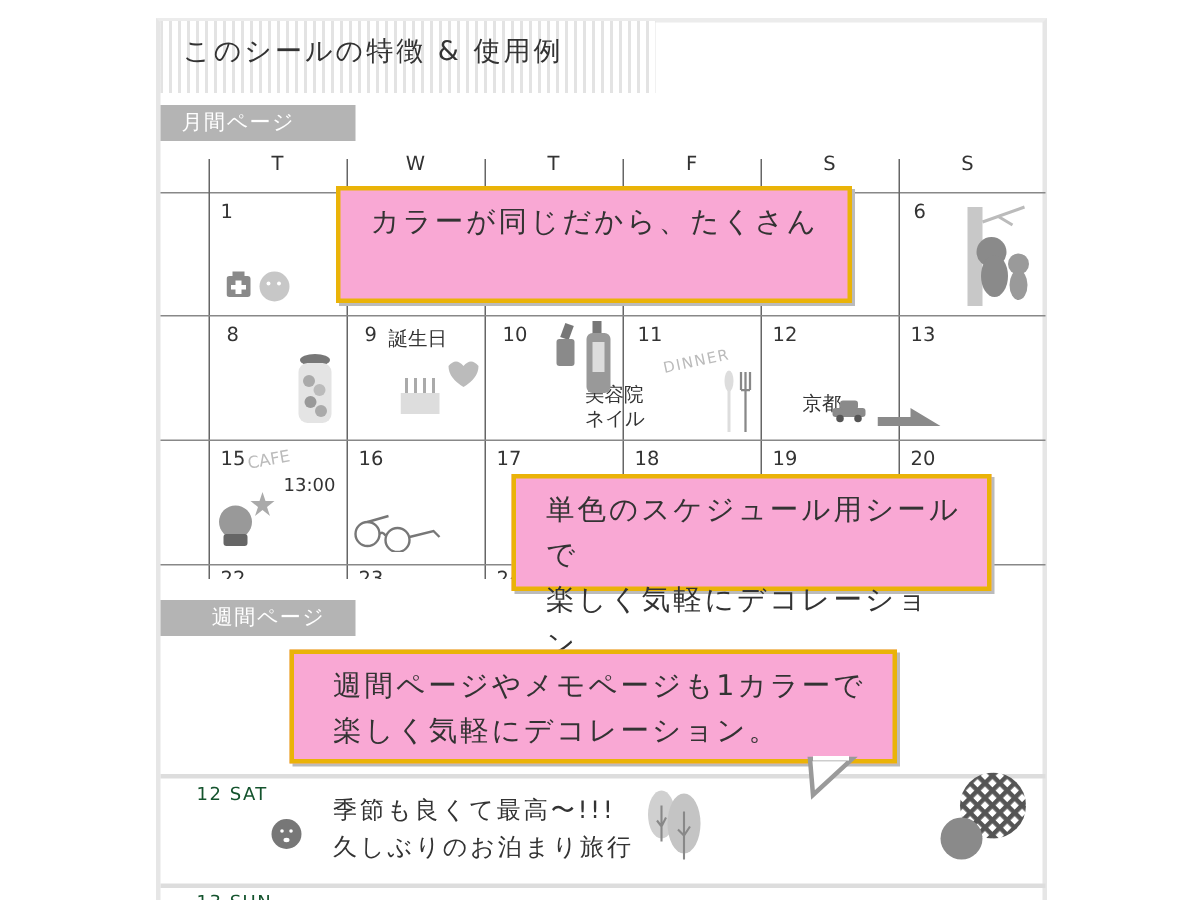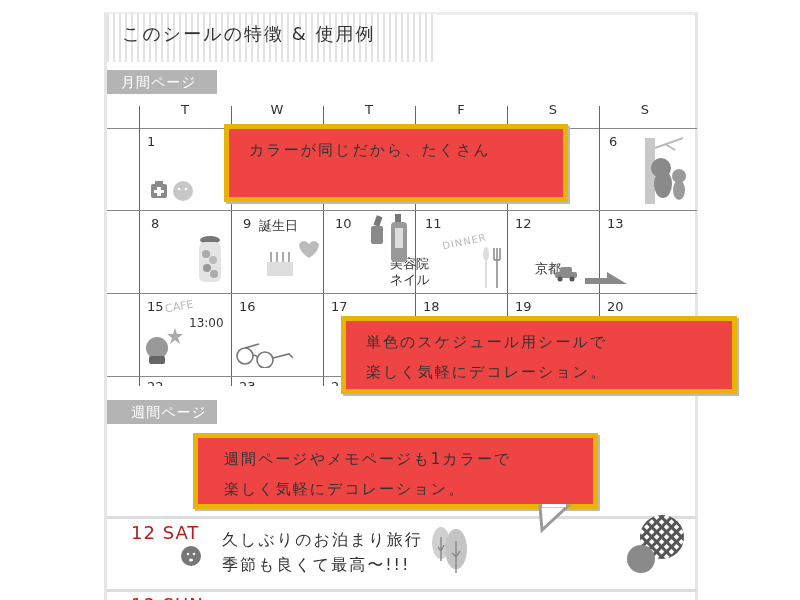--- a/index.html
+++ b/index.html
@@ -1,32 +1,32 @@
 <!DOCTYPE html>
 <html><head>
 <meta charset="utf-8">
 <style>
   html,body{margin:0;padding:0;}
   body{width:800px;height:600px;background:#ffffff;position:relative;overflow:hidden;font-family:"DejaVu Sans",sans-serif;color:#333;}
   .frame{position:absolute;left:104px;top:12px;width:594px;height:600px;border-left:3px solid #e6e6e6;border-right:3px solid #e6e6e6;border-top:3px solid #ececec;box-sizing:border-box;}
   .title-band{position:absolute;left:107px;top:14px;width:330px;height:48px;
     background:repeating-linear-gradient(90deg,#e3e3e3 0 2px,#ffffff 2px 6px);}
   .title{position:absolute;left:122px;top:22px;font-size:18px;letter-spacing:2px;color:#333;background:transparent;}
-  .section-tag{position:absolute;left:107px;height:24px;width:110px;background:#b4b4b4;color:#fff;font-size:14px;line-height:24px;padding-left:14px;box-sizing:border-box;letter-spacing:1px;}
+  .section-tag{position:absolute;left:107px;height:24px;width:130px;background:#b4b4b4;color:#fff;font-size:14px;line-height:24px;padding-left:14px;box-sizing:border-box;letter-spacing:1px;}
   .grid{position:absolute;left:107px;top:96px;width:590px;}
   .hdr{position:absolute;top:0;height:32px;border-bottom:1px solid #888;width:590px;}
   .col-h{position:absolute;top:6px;font-size:13px;color:#333;text-align:center;width:92px;}
   .vline{position:absolute;width:1px;background:#666;}
   .hline{position:absolute;height:1px;background:#888;left:0;width:590px;}
   .daynum{position:absolute;font-size:13px;color:#333;}
   .note{position:absolute;font-size:13px;color:#333;}
-  .bubble{position:absolute;background:#ef4444;border:5px solid #eab308;box-sizing:border-box;font-size:15px;letter-spacing:2px;line-height:30px;color:#333;box-shadow:2px 2px 0 #bbb;}
+  .bubble{position:absolute;background:#f9a8d4;border:3px solid #eab308;box-sizing:border-box;font-size:19px;letter-spacing:2px;line-height:30px;color:#333;box-shadow:2px 2px 0 #bbb;}
   .icon{position:absolute;}
   .wk-line{position:absolute;left:107px;width:590px;height:3px;background:#ddd;}
-  .wk-date{position:absolute;font-size:18px;color:#b91c1c;letter-spacing:1px;}
+  .wk-date{position:absolute;font-size:12px;color:#14532d;letter-spacing:1px;}
   .wk-text{position:absolute;font-size:16px;line-height:25px;color:#333;letter-spacing:2px;}
 </style>
 </head>
 <body>
 
 <div class="frame"></div>
 <div class="title-band"></div>
 <div class="title">このシールの特徴 &amp; 使用例</div>
 
 <div class="section-tag" style="top:70px;">月間ページ</div>
@@ -139,21 +139,21 @@
     <circle cx="10" cy="16" r="8" fill="none" stroke="#777" stroke-width="1.6"></circle>
       <circle cx="30" cy="20" r="8" fill="none" stroke="#777" stroke-width="1.6"></circle>
     <path d="M18 16 Q20 14 22 17 M38 18 L54 14 L58 18 M10 8 L24 4" fill="none" stroke="#777" stroke-width="1.6"></path>
   </svg>
 </div>
 
 <div class="bubble" style="left:224px;top:124px;width:344px;height:78px;padding:6px 0 0 20px;">
   <div>カラーが同じだから、たくさん</div>
 </div>
 
-<div class="bubble" style="left:341px;top:316px;width:396px;height:78px;padding:6px 0 0 20px;">
+<div class="bubble" style="left:341px;top:316px;width:320px;height:78px;padding:6px 0 0 20px;">
   <div>単色のスケジュール用シールで</div>
   <div>楽しく気軽にデコレーション。</div>
 </div>
 
 <div class="section-tag" style="top:400px;text-align:center;">週間ページ</div>
 
 <div class="wk-line" style="top:516px;"></div>
 <div class="wk-line" style="top:589px;"></div>
 
 <div class="bubble" style="left:193px;top:433px;width:405px;height:76px;padding:6px 0 0 26px;">
@@ -166,22 +166,22 @@
 </svg>
 
 <div class="wk-date" style="left:131px;top:522px;">12 SAT</div>
 <svg class="icon" style="left:180px;top:545px;" width="22" height="22">
   <circle cx="11" cy="11" r="10" fill="#777"></circle>
     <circle cx="8" cy="9" r="1.2" fill="#fff"></circle>
     <circle cx="14" cy="9" r="1.2" fill="#fff"></circle>
     <ellipse cx="11" cy="15" rx="2" ry="1.5" fill="#fff"></ellipse>
 </svg>
 <div class="wk-text" style="left:222px;top:527px;">
+  <div>季節も良くて最高〜!!!</div>
   <div>久しぶりのお泊まり旅行</div>
-  <div>季節も良くて最高〜!!!</div>
 </div>
 <svg class="icon" style="left:430px;top:525px;" width="40" height="50">
   <ellipse cx="11" cy="18" rx="9" ry="16" fill="#d0d0d0"></ellipse>
     <ellipse cx="26" cy="24" rx="11" ry="20" fill="#c4c4c4"></ellipse>
   <path d="M11 12 V36 M8 22 L11 26 L14 20 M26 16 V48 M22 28 L26 32 L30 26" stroke="#888" stroke-width="1.4" fill="none"></path>
 </svg>
 <svg class="icon" style="left:622px;top:515px;" width="64" height="60">
   <defs>
       <pattern id="chk" width="7" height="7" patternUnits="userSpaceOnUse" patternTransform="rotate(45)">
         <rect width="7" height="7" fill="#fff"></rect>

